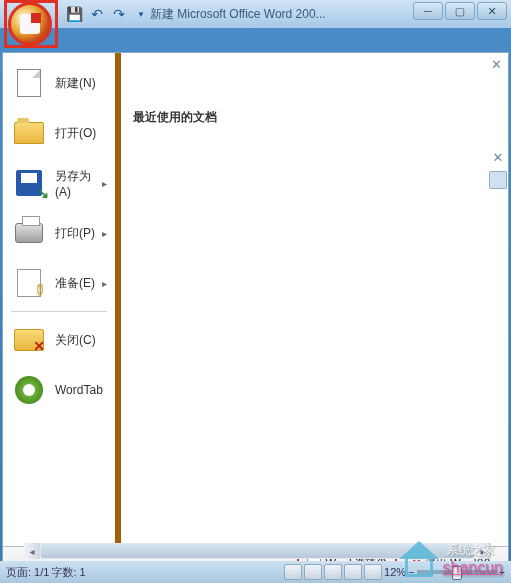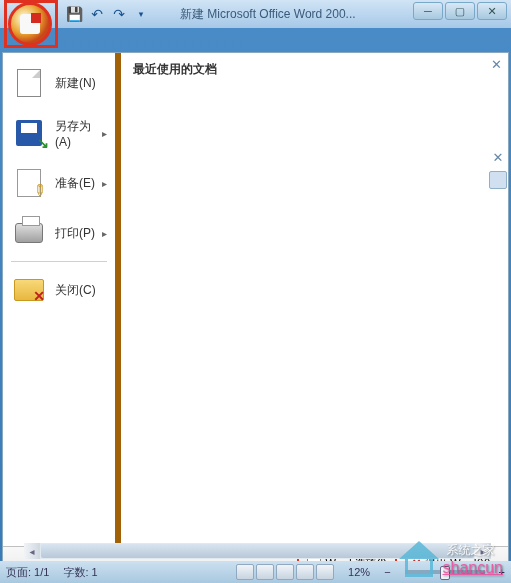--- a/index.html
+++ b/index.html
@@ -5,21 +5,21 @@
 * { margin: 0; padding: 0; box-sizing: border-box; font-family: "Microsoft YaHei", Tahoma, sans-serif; }
 body { width: 511px; height: 583px; background: linear-gradient(180deg, #4a8cc7 0%, #3a7ab5 100%); overflow: hidden; position: relative; }
 .window { width: 100%; height: 100%; display: flex; flex-direction: column; }
 .titlebar { height: 28px; background: linear-gradient(180deg, #d0e4f5 0%, #a6c8e8 100%); display: flex; align-items: center; padding: 0 4px; position: relative; }
 .office-btn { width: 44px; height: 44px; border-radius: 50%; background: radial-gradient(circle at 35% 35%, #fff 0%, #f5d890 20%, #e8a030 45%, #c74818 70%); border: 3px solid #e03020; position: absolute; top: 2px; left: 8px; z-index: 10; display: flex; align-items: center; justify-content: center; }
 .office-btn::before { content: ""; position: absolute; width: 20px; height: 20px; background: #f8f8f8; border-radius: 3px; }
 .office-btn::after { content: ""; position: absolute; width: 10px; height: 10px; background: #d52b1e; right: 8px; top: 8px; }
 .office-highlight { position: absolute; top: 0; left: 4px; width: 54px; height: 48px; border: 3px solid #e03020; z-index: 9; }
 .qat { margin-left: 62px; display: flex; gap: 4px; align-items: center; }
 .qat-icon { width: 18px; height: 18px; display: flex; align-items: center; justify-content: center; font-size: 14px; color: #1a5490; }
-.title-text { margin-left: 30px; font-size: 12px; color: #3a5a7a; }
+.title-text { font-size: 12px; color: #3a5a7a; }
 .win-controls { position: absolute; right: 4px; top: 2px; display: flex; gap: 2px; }
 .win-btn { width: 30px; height: 18px; background: linear-gradient(180deg, #d8e8f5 0%, #a8c8e0 100%); border: 1px solid #7aa8c8; border-radius: 3px; display: flex; align-items: center; justify-content: center; font-size: 11px; color: #355; }
 .menu-area { flex: 1; display: flex; flex-direction: column; background: #fff; border: 1px solid #88a8c0; margin: 24px 2px 2px 2px; position: relative; }
 .menu-top-close { position: absolute; right: 6px; top: 4px; color: #6688aa; font-size: 13px; }
 .menu-body { flex: 1; display: flex; }
 .menu-left { width: 118px; border-right: 6px solid #a16207; padding: 6px 4px; display: flex; flex-direction: column; gap: 2px; }
 .menu-item { display: flex; align-items: center; gap: 10px; padding: 8px 6px; font-size: 12px; color: #333; position: relative; }
 .menu-item.has-arrow::after { content: "▸"; position: absolute; right: 4px; color: #666; font-size: 10px; }
 .menu-icon { width: 32px; height: 32px; display: flex; align-items: center; justify-content: center; font-size: 22px; flex-shrink: 0; }
 .icon-new { background: #fff; border: 1px solid #888; width: 24px; height: 28px; position: relative; }
@@ -40,35 +40,35 @@
 .icon-send { width: 28px; height: 20px; background: #fff; border: 1px solid #999; position: relative; }
 .icon-send::before { content: ""; position: absolute; top: 0; left: 0; right: 0; border-top: 10px solid #e0e0e0; border-left: 14px solid transparent; border-right: 14px solid transparent; }
 .icon-send::after { content: "→"; position: absolute; right: -6px; bottom: -4px; color: #2a9030; font-weight: bold; font-size: 14px; }
 .icon-publish { width: 30px; height: 22px; background: linear-gradient(180deg, #f8d878 0%, #e8b840 100%); border: 1px solid #c89820; border-radius: 2px; position: relative; }
 .icon-publish::after { content: "→"; position: absolute; right: -4px; top: 2px; color: #2a9030; font-weight: bold; font-size: 14px; }
 .icon-close { width: 30px; height: 22px; background: linear-gradient(180deg, #f8d878 0%, #e8b840 100%); border: 1px solid #c89820; border-radius: 2px; position: relative; }
 .icon-close::after { content: "✕"; position: absolute; right: -2px; bottom: -4px; color: #c02020; font-weight: bold; font-size: 14px; }
 .icon-wordtab { width: 28px; height: 28px; border-radius: 50%; background: radial-gradient(circle, #8ec850 0%, #4a9020 70%); position: relative; }
 .icon-wordtab::after { content: ""; position: absolute; top: 8px; left: 8px; width: 12px; height: 12px; background: #fff; border-radius: 50%; }
 .divider { height: 1px; background: #d0d0d0; margin: 2px 4px; }
-.menu-right { flex: 1; padding: 8px 12px; }
+.menu-right { flex: 1; padding: 8px 12px; margin-top: 48px; }
 .recent-title { font-size: 12px; color: #333; font-weight: bold; }
 .side-panel { position: absolute; right: 4px; top: 150px; display: flex; flex-direction: column; gap: 6px; align-items: center; }
 .side-x { color: #6688aa; font-size: 13px; }
 .side-icon { width: 18px; height: 18px; background: #d0e0f0; border: 1px solid #90b0c8; border-radius: 2px; }
 .menu-footer { height: 34px; border-top: 1px solid #c0c0c0; display: flex; justify-content: flex-end; align-items: center; gap: 6px; padding: 0 8px; background: linear-gradient(180deg, #f8f8f8 0%, #e8e8e8 100%); }
 .footer-btn { display: flex; align-items: center; gap: 4px; padding: 4px 8px; font-size: 11px; border: 1px solid transparent; }
 .footer-btn.highlighted { border: 2px solid #e03020; }
 .footer-icon { width: 14px; height: 14px; display: inline-block; }
 .fi-opts { background: #fff; border: 1px solid #888; position: relative; }
 .fi-exit { color: #c02020; font-weight: bold; }
 .scrollbar-h { position: absolute; left: 24px; right: 20px; bottom: 24px; height: 16px; background: #e0e8f0; display: flex; }
 .scrollbar-h .arrow-l, .scrollbar-h .arrow-r { width: 16px; display: flex; align-items: center; justify-content: center; font-size: 10px; color: #668; background: linear-gradient(90deg, #f0f4f8, #d0d8e0); }
 .scrollbar-h .thumb { flex: 1; background: linear-gradient(180deg, #d8e4f0, #b8c8d8); margin: 1px; border-radius: 2px; }
-.statusbar { position: absolute; bottom: 0; left: 0; right: 0; height: 22px; background: linear-gradient(180deg, #cce0f0 0%, #a8c8e0 100%); display: flex; align-items: center; font-size: 11px; color: #335; padding: 0 6px; gap: 14px; }
+.statusbar { position: absolute; bottom: 0; left: 0; right: 0; height: 22px; background: linear-gradient(180deg, #cce0f0 0%, #a8c8e0 100%); display: flex; align-items: center; font-size: 11px; color: #335; padding: 0 6px; gap: 2px; }
 .statusbar .sep { flex: 1; }
 .zoom-slider { width: 80px; height: 4px; background: #88a8c0; position: relative; }
 .zoom-slider::before { content: ""; position: absolute; left: 50%; top: -4px; width: 8px; height: 12px; background: #f0f4f8; border: 1px solid #668; border-radius: 2px; transform: translateX(-50%); }
 .view-btns { display: flex; gap: 2px; }
 .vb { width: 18px; height: 16px; background: linear-gradient(180deg, #f0f4f8, #c8d4e0); border: 1px solid #90a8c0; border-radius: 2px; }
 .watermark { position: absolute; right: 8px; bottom: 6px; display: flex; align-items: center; gap: 4px; opacity: 0.85; z-index: 20; pointer-events: none; }
 .wm-icon { width: 40px; height: 36px; position: relative; }
 .wm-house { position: absolute; bottom: 0; left: 6px; width: 28px; height: 20px; border: 3px solid #5ab8d8; border-top: none; }
 .wm-roof { position: absolute; top: 0; left: 0; width: 0; height: 0; border-left: 20px solid transparent; border-right: 20px solid transparent; border-bottom: 18px solid #5ab8d8; }
 .wm-text { font-size: 16px; color: #ec4899; text-shadow: 1px 1px 2px rgba(0,0,0,0.5); text-decoration: underline; }
@@ -100,54 +100,66 @@
     <div class="menu-body">
       <div class="menu-left">
 
         <div class="menu-item">
           <span class="menu-icon">
               <span class="icon-new"></span>
             </span>
           <span>新建(N)</span>
         </div>
 
+        <div class="menu-item">
+          <span class="menu-icon">
+              <span class="icon-open"></span>
+            </span>
+          <span>打开(O)</span>
+        </div>
 
 
         <div class="menu-item has-arrow">
           <span class="menu-icon icon-saveas">
               <span class="disk"></span>
               <span class="arrow">↘</span>
             </span>
           <span>另存为(A)</span>
         </div>
 
         <div class="menu-item has-arrow">
           <span class="menu-icon">
+              <span class="icon-print"></span>
+            </span>
+          <span>打印(P)</span>
+        </div>
+
+        <div class="menu-item has-arrow">
+          <span class="menu-icon">
               <span class="icon-prep"></span>
             </span>
           <span>准备(E)</span>
         </div>
 
-        <div class="menu-item has-arrow">
-          <span class="menu-icon">
-              <span class="icon-print"></span>
-            </span>
-          <span>打印(P)</span>
-        </div>
-
 
         <div class="divider"></div>
 
         <div class="menu-item">
           <span class="menu-icon">
               <span class="icon-close"></span>
             </span>
           <span>关闭(C)</span>
         </div>
 
+        <div class="menu-item">
+          <span class="menu-icon">
+              <span class="icon-wordtab"></span>
+            </span>
+          <span>WordTab</span>
+        </div>
 
       </div>
       <div class="menu-right">
         <div class="recent-title">最近使用的文档</div>
       </div>
     </div>
     <div class="menu-footer">
       <div class="footer-btn highlighted">
         <span class="footer-icon fi-opts"></span>
         <span>Word 选项(I)</span>

